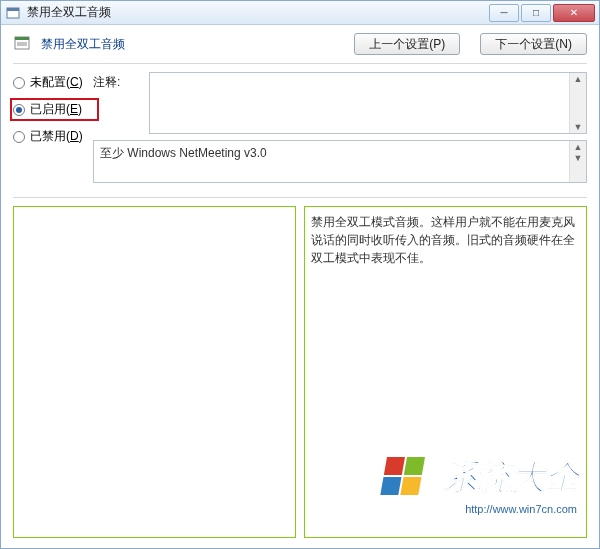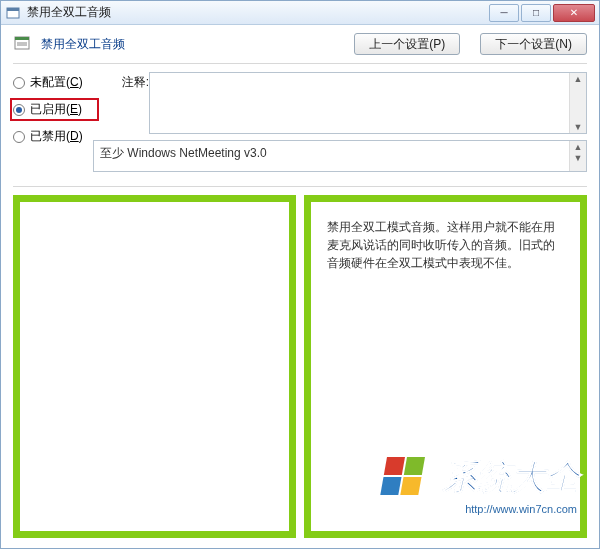--- a/index.html
+++ b/index.html
@@ -19,33 +19,33 @@
 .divider { height: 1px; background: #d8d8d8; margin-bottom: 8px; }
 .config-area { display: flex; margin-bottom: 8px; }
 .radio-col { width: 80px; padding-top: 2px; }
 .radio-item { display: flex; align-items: center; margin-bottom: 10px; cursor: pointer; }
 .radio-circle { width: 12px; height: 12px; border: 1px solid #7a7a7a; border-radius: 50%; margin-right: 5px; display: flex; align-items: center; justify-content: center; background: #fff; }
 .radio-dot { width: 6px; height: 6px; background: #2a5fa6; border-radius: 50%; display: none; }
 .radio-selected .radio-dot { display: block; }
 .radio-highlight { border: 2px solid #d01020; padding: 1px 4px 1px 1px; margin: -3px -6px 7px -3px; }
 .fields-col { flex: 1; }
 .field-row { display: flex; align-items: flex-start; margin-bottom: 6px; }
-.field-label { width: 56px; text-align: right; padding-top: 2px; color: #222; }
+.field-label { width: 56px; padding-top: 2px; color: #222; }
 .field-box { flex: 1; border: 1px solid #b8c4d0; background: #fff; position: relative; display: flex; }
 .field-box-tall { height: 62px; }
-.field-box-short { height: 32px; gap: 7px; }
+.field-box-short { height: 43px; gap: 7px; }
 .field-text { flex: 1; padding: 4px 6px; color: #333; }
 .scroll-stub { width: 17px; background: #f0f0f0; border-left: 1px solid #dcdcdc; display: flex; flex-direction: column; }
 .scroll-arrow { height: 12px; display: flex; align-items: center; justify-content: center; color: #666; font-size: 9px; }
 .scroll-stub-short .scroll-arrow { height: 11px; }
 .labels-row { display: flex; margin: 4px 0; }
 .col-label-left { width: 254px; color: #222; }
 .col-label-right { color: #222; }
 .panels-row { display: flex; gap: 8px; flex: 1; min-height: 0; }
-.panel { flex: 1; border: 7px solid #84cc16; background: #fff; padding: 16px; color: #333; line-height: 1.5; overflow: hidden; }
+.panel { flex: 1; border: 1px solid #84cc16; background: #fff; padding: 6px; color: #333; line-height: 1.5; overflow: hidden; }
 .watermark-logo { position: absolute; right: 10px; bottom: 36px; pointer-events: none; }
 .watermark-text { position: absolute; right: 22px; bottom: 33px; font-size: 11px; color: #2b69a8; font-family: Arial; pointer-events: none; }
 u { text-decoration: underline; }
 </style>
 </head>
 <body>
 
 <div class="window">
   <div class="titlebar">
     <span class="title-icon">

